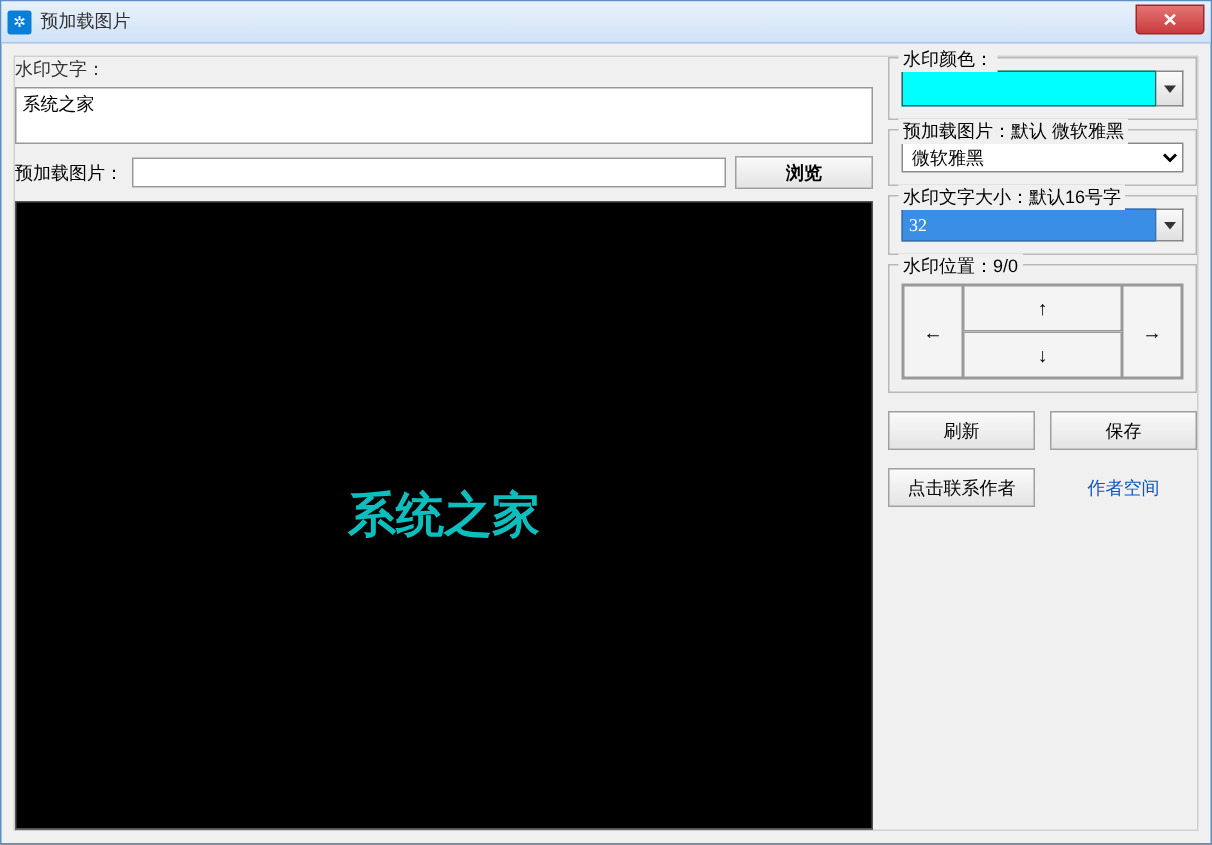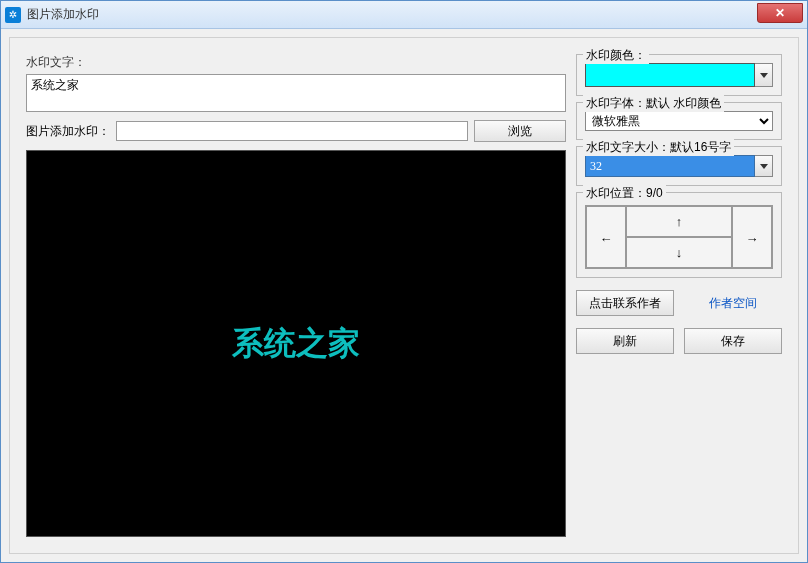--- a/index.html
+++ b/index.html
@@ -52,21 +52,21 @@
 }
 .client {
   flex: 1;
   padding: 8px;
   display: flex;
   gap: 8px;
 }
 .inner-frame {
   flex: 1;
   border: 1px solid #d0d0d0;
-  padding: 16px;
+  padding: 0;
   display: flex;
   gap: 10px;
 }
 .left-col {
   flex: 1;
   display: flex;
   flex-direction: column;
 }
 .field-label { margin-bottom: 3px; color: #333; }
 .text-input {
@@ -91,20 +91,21 @@
   flex: 1;
   height: 20px;
 }
 .browse-btn {
   width: 92px;
   height: 22px;
   background: linear-gradient(#fafafa, #e4e4e4);
   border: 1px solid #a0a0a0;
   cursor: pointer;
   font-size: 12px;
+  font-weight: bold;
 }
 .preview {
   flex: 1;
   margin-top: 8px;
   background: #000;
   border: 1px solid #555;
   display: flex;
   align-items: center;
   justify-content: center;
 }
@@ -244,35 +245,35 @@
   color: #0a55c4;
   cursor: pointer;
 }
 </style>
 </head>
 <body>
 
 <div class="window">
   <div class="titlebar">
     <div class="titlebar-icon">✲</div>
-    <div class="titlebar-title">图片添加水印</div>
+    <div class="titlebar-title">预加载图片</div>
     <div class="titlebar-close">
       <span>✕</span>
     </div>
   </div>
 
   <div class="client">
     <div class="inner-frame">
 
       <div class="left-col">
         <div class="field-label">水印文字：</div>
         <textarea class="text-input watermark-text-input" style="">系统之家</textarea>
 
         <div class="preload-row">
-          <span>图片添加水印：</span>
+          <span>预加载图片：</span>
           <input class="text-input preload-path" value="" style="">
           <button class="browse-btn">浏览</button>
         </div>
 
         <div class="preview">
           <div class="preview-text">系统之家</div>
         </div>
       </div>
 
       <div class="right-col">
@@ -281,21 +282,21 @@
           <div class="group-label">水印颜色：</div>
           <div class="color-dd">
             <div class="color-swatch" style="background: rgb(0, 255, 255);"></div>
             <div class="dd-btn">
               <span class="caret-down"></span>
             </div>
           </div>
         </div>
 
         <div class="group">
-          <div class="group-label">水印字体：默认 水印颜色</div>
+          <div class="group-label">预加载图片：默认 微软雅黑</div>
           <select class="select">
             <option>微软雅黑</option>
           </select>
         </div>
 
         <div class="group">
           <div class="group-label">水印文字大小：默认16号字</div>
           <div class="fontsize-dd">
             <div class="fontsize-val">32</div>
             <div class="dd-btn">
@@ -317,26 +318,26 @@
             <div class="pos-cell pos-right">
                 <span>→</span>
               </div>
             <div class="pos-cell">
                 <span>↓</span>
               </div>
           </div>
         </div>
 
         <div class="btn-row">
+          <button class="btn">刷新</button>
+          <button class="btn">保存</button>
+        </div>
+
+        <div class="btn-row">
           <button class="btn">点击联系作者</button>
           <div class="btn link" style="display:flex;align-items:center;justify-content:center;border:1px solid transparent;background:transparent">作者空间</div>
-        </div>
-
-        <div class="btn-row">
-          <button class="btn">刷新</button>
-          <button class="btn">保存</button>
         </div>
 
       </div>
 
     </div>
   </div>
 </div>
 
 </body></html>

